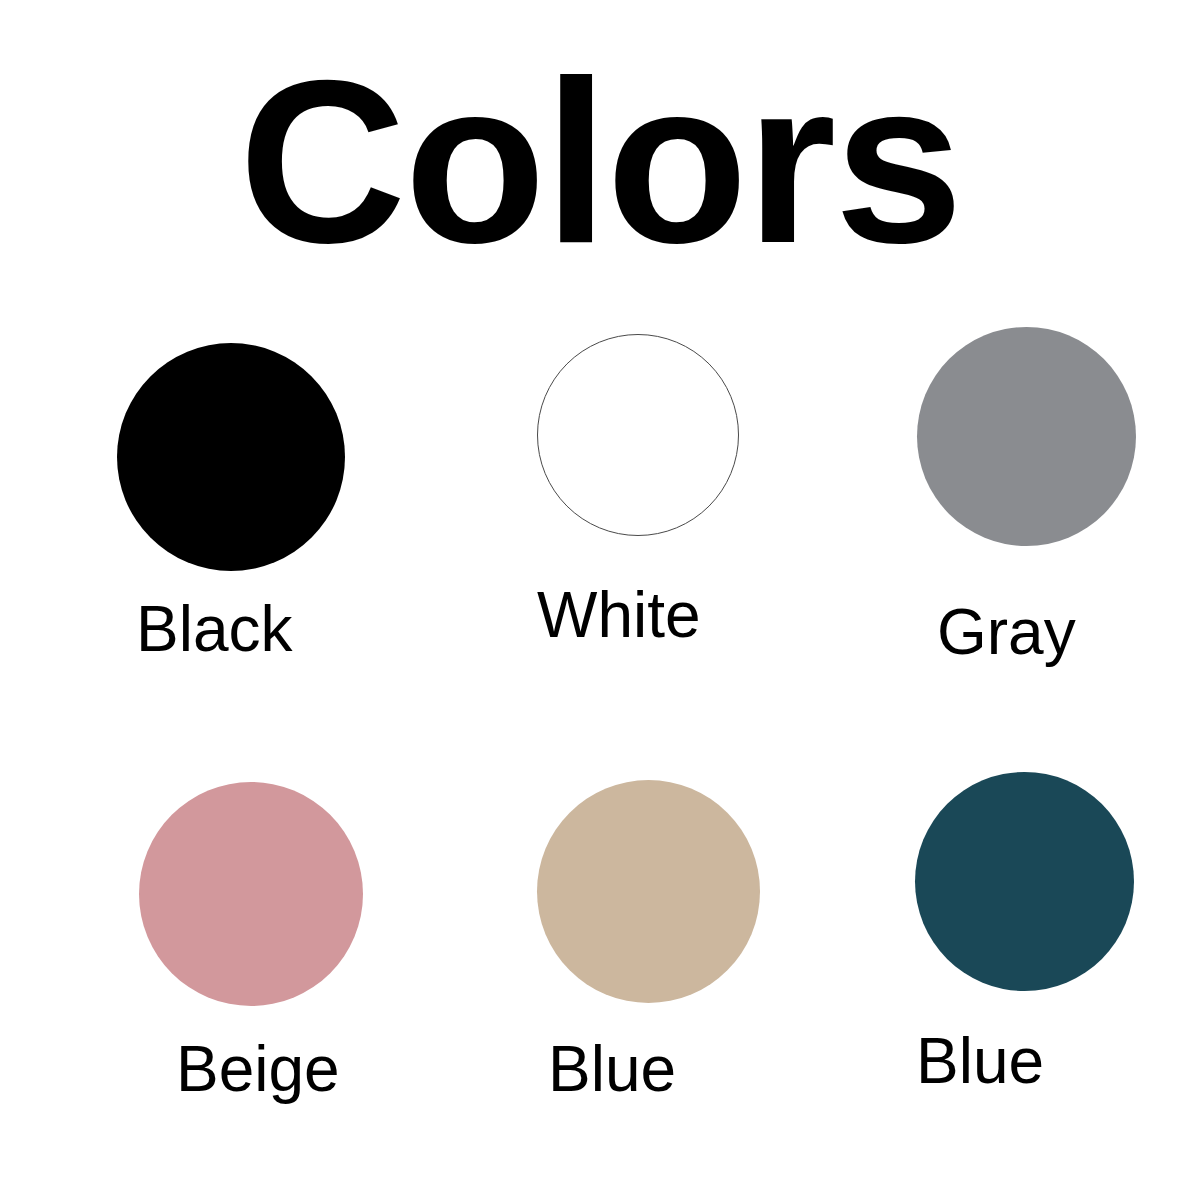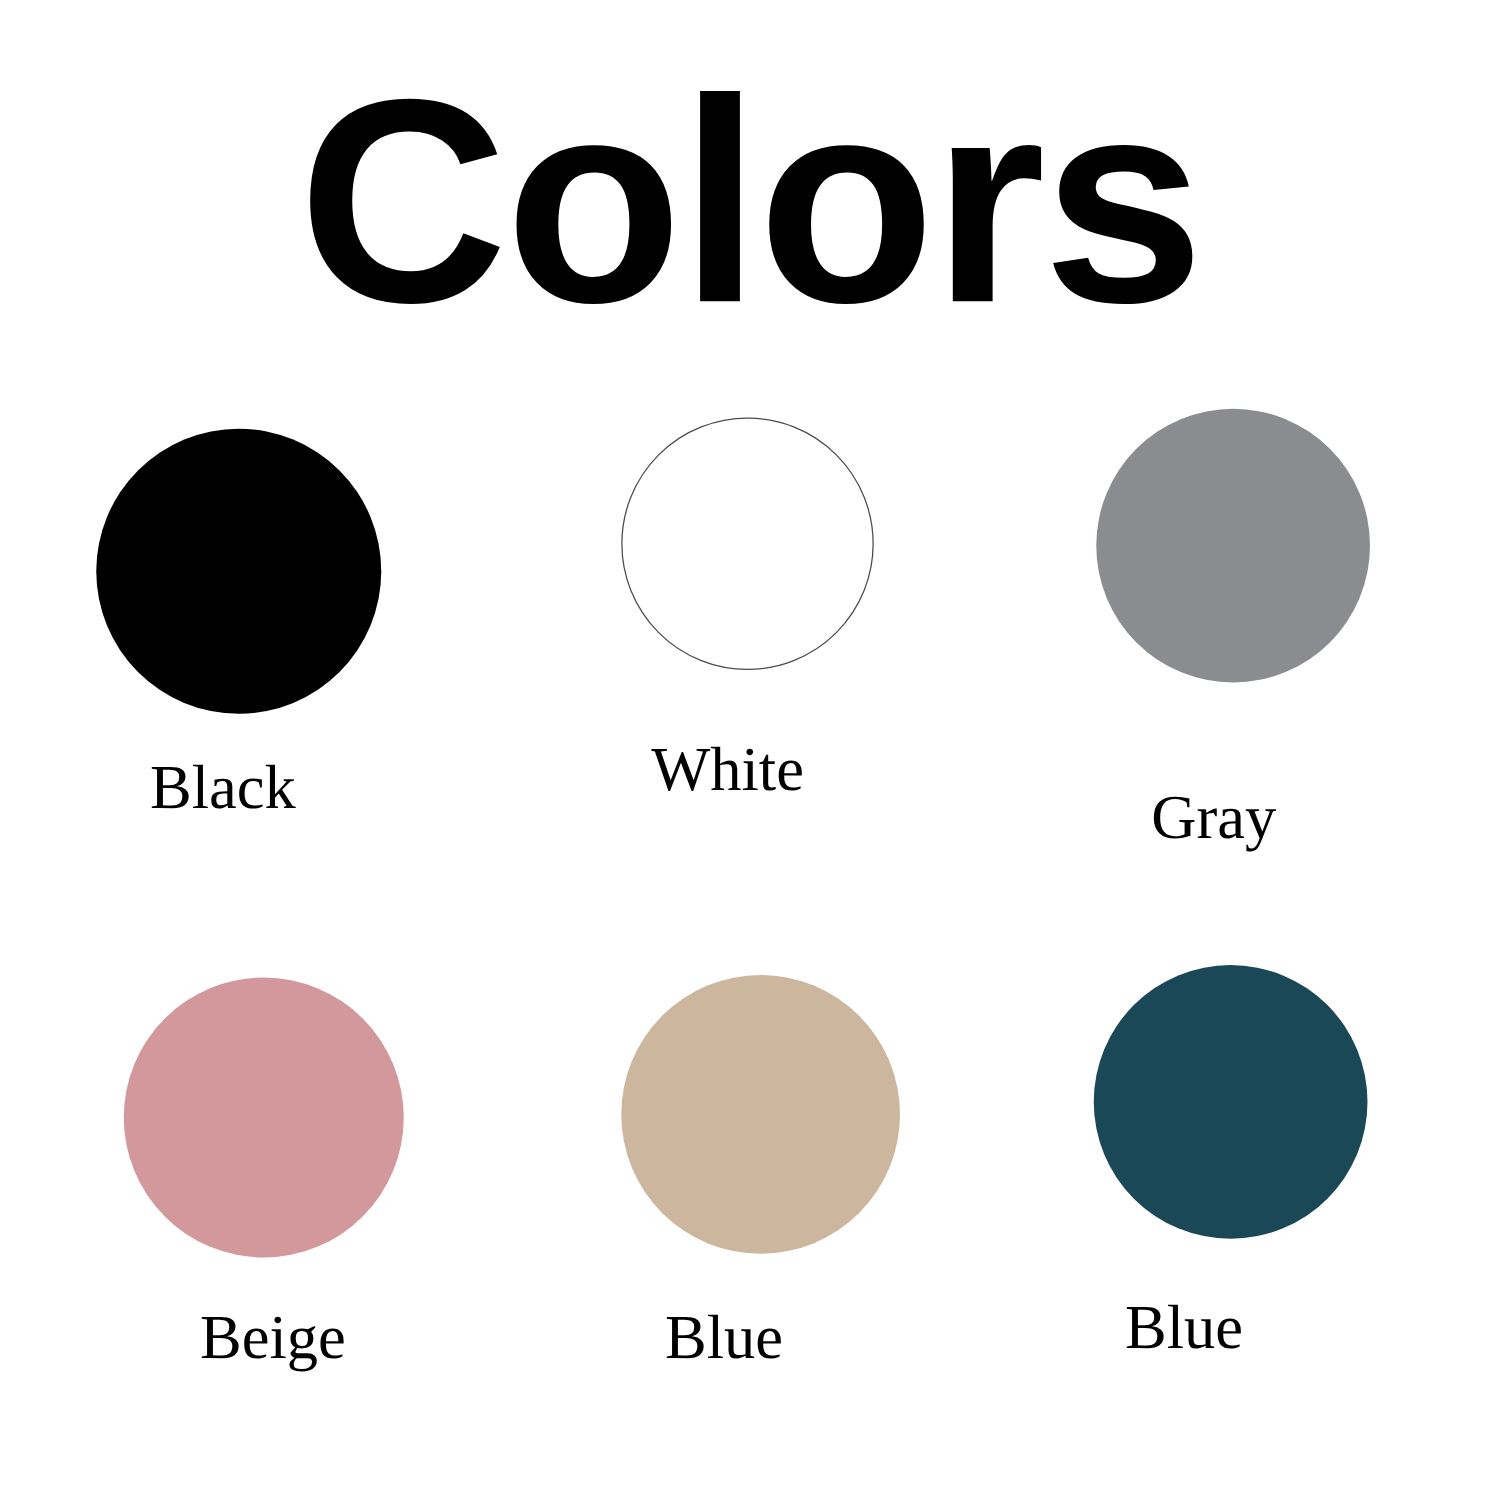--- a/index.html
+++ b/index.html
@@ -14,20 +14,21 @@
     overflow: hidden;
     font-family: "Liberation Sans", sans-serif;
     -webkit-font-smoothing: antialiased;
   }
 
   #page {
     position: relative;
     width: 1004px;
     height: 1200px;
     background: #ffffff;
+    padding-left: 40px;
   }
 
   
   .page-title {
     position: absolute;
     left: 0;
     top: 46px;
     width: 1200px;
     text-align: center;
     font-family: "Liberation Sans", sans-serif;
@@ -43,27 +44,26 @@
   .swatch {
     position: absolute;
   }
   .swatch-dot {
     position: absolute;
     border-radius: 50%;
     box-sizing: border-box;
   }
   .swatch-label {
     position: absolute;
-    font-family: Liberation Serif, serif;
+    font-family: Liberation Sans, sans-serif;
     font-weight: normal;
-    font-size: 50px;
+    font-size: 64px;
     line-height: 62px;
     color: #000000;
     white-space: nowrap;
-    margin-left: 24px;
   }
 
   
   
   .dot-black {
     left: 77px;  top: 343px;
     width: 228px; height: 228px;
   }
   .label-black { left: 96px; top: 598px; }
 
@@ -73,21 +73,21 @@
     width: 202px; height: 202px;
     border: 1px solid #4a4a4a;
   }
   .label-white { left: 497px; top: 584px; }
 
   
   .dot-gray {
     left: 877px; top: 327px;
     width: 219px; height: 219px;
   }
-  .label-gray { left: 897px; top: 622px; }
+  .label-gray { left: 897px; top: 601px; }
 
   
   
   .dot-pink {
     left: 99px;  top: 782px;
     width: 224px; height: 224px;
   }
   .label-pink { left: 136px; top: 1038px; }
 
   

